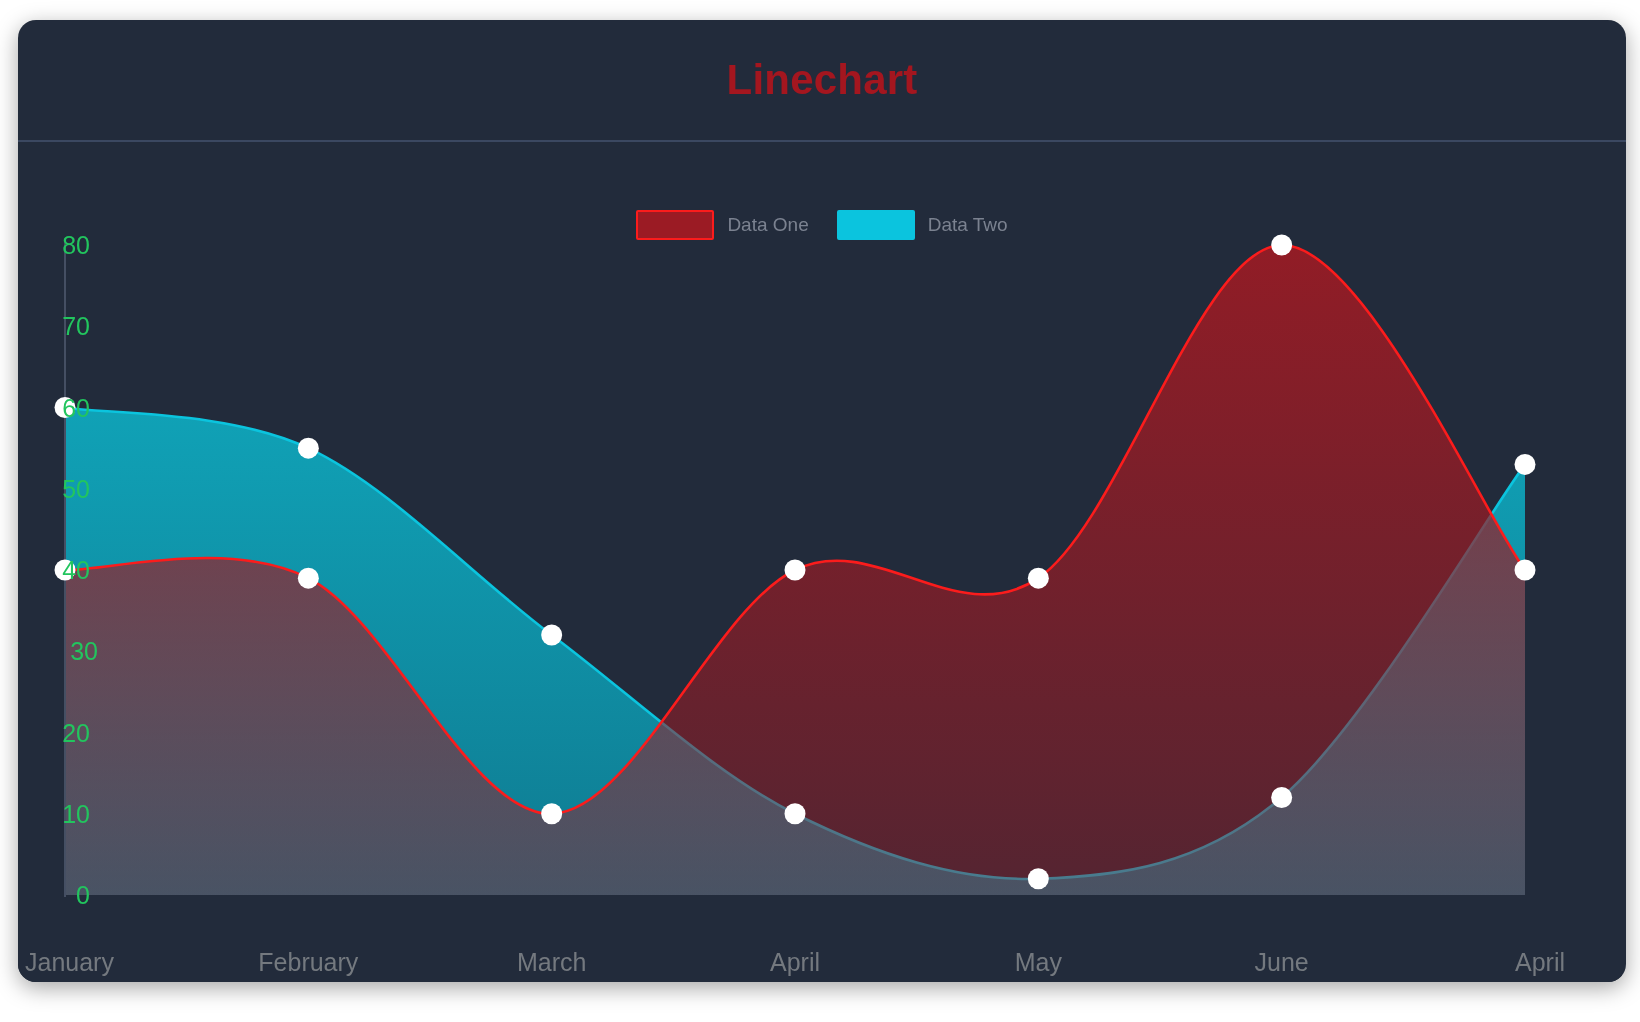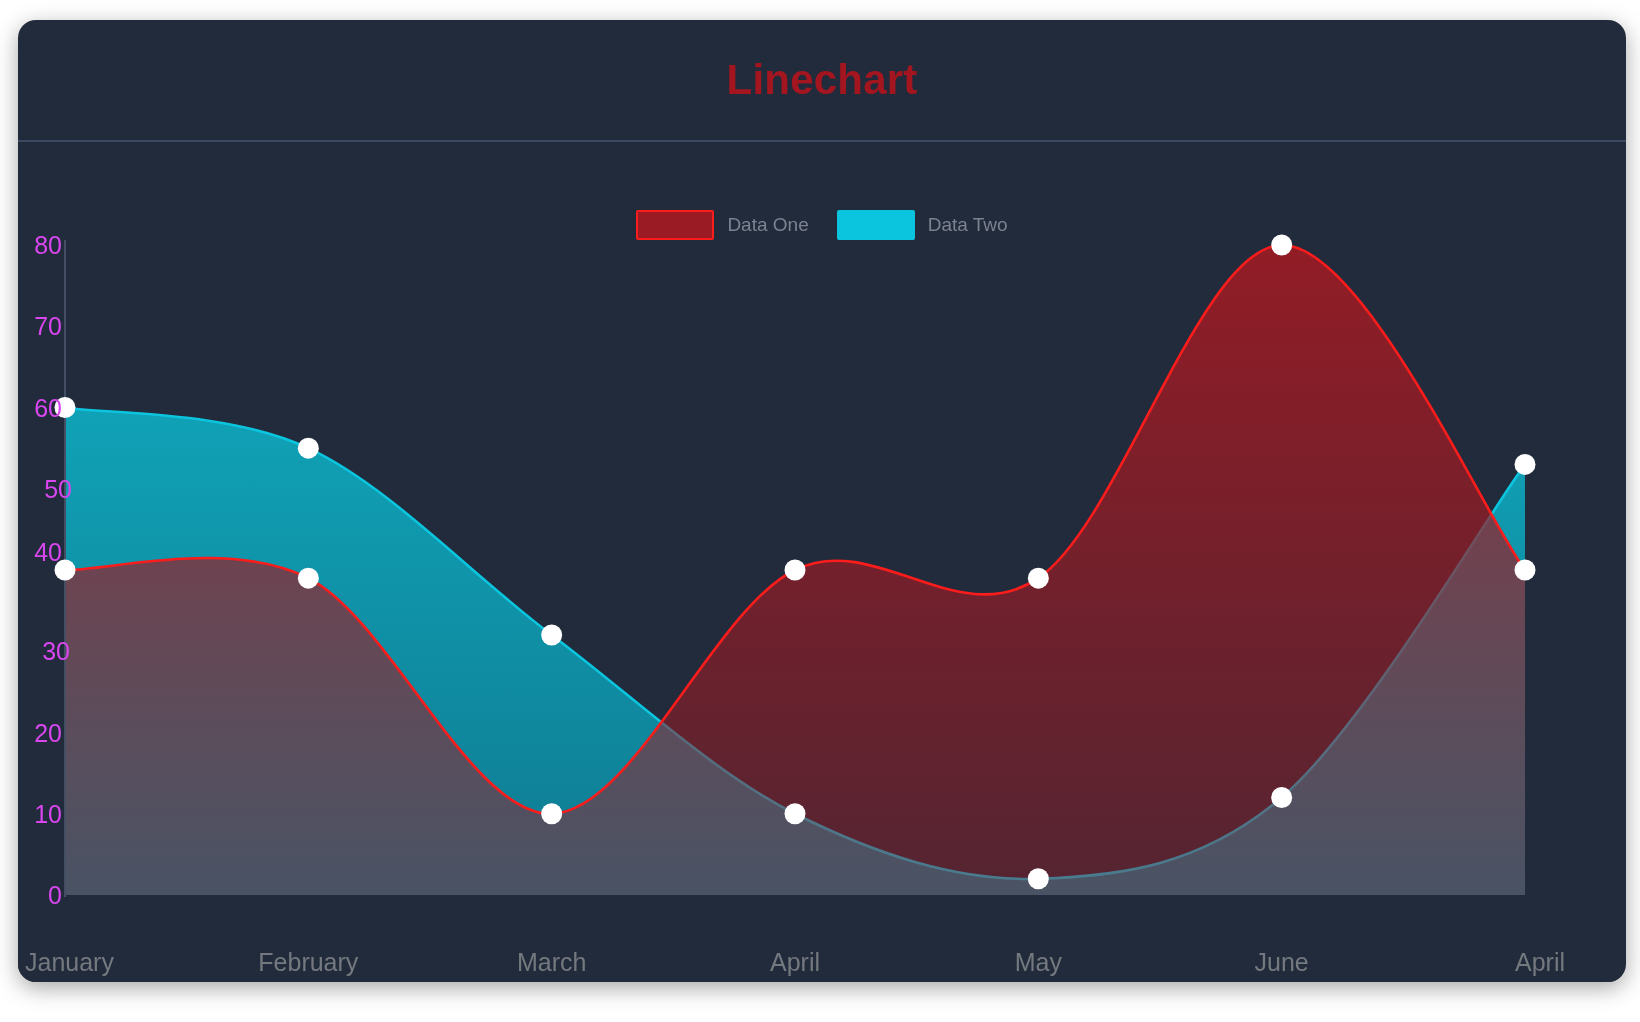--- a/index.html
+++ b/index.html
@@ -45,24 +45,25 @@
     box-sizing:border-box;
   }
   .legend-label{
     font-size:19px;color:#7b8290;
   }
   #plot-wrap{
     position:absolute;left:0;top:0;width:1604px;height:962px;
   }
   .axis-label-y{
     position:absolute;
-    font-size:25px;color:#d946ef;
+    font-size:25px;color:#22c55e;
     text-align:right;
     width:44px;
     transform:translateY(-50%);
+    padding-left:28px;
   }
   .axis-label-x{
     position:absolute;
     font-size:25px;color:#74797f;
     transform:translateX(-50%);
     white-space:nowrap;
     margin-top:35px;
   }
   #x-axis-band{
     position:absolute;left:0;bottom:0;width:100%;height:62px;
@@ -131,22 +132,22 @@
           <circle cx="1020.3333333333334" cy="558.125" r="10.5" fill="#ffffff"></circle>
           <circle cx="1263.6666666666667" cy="225" r="10.5" fill="#ffffff"></circle>
           <circle cx="1507" cy="550" r="10.5" fill="#ffffff"></circle>
         </g>
     </svg>
     <div id="y-labels">
         <div class="axis-label-y" style="left: 0px; top: 875px;">0</div>
         <div class="axis-label-y" style="left: 0px; top: 793.75px;">10</div>
         <div class="axis-label-y" style="left: 0px; top: 712.5px;">20</div>
         <div class="axis-label-y" style="left: 8px; top: 631.25px;">30</div>
-        <div class="axis-label-y" style="left: 0px; top: 532px;">40</div>
-        <div class="axis-label-y" style="left: 0px; top: 468.75px; margin-left: 10px;">50</div>
+        <div class="axis-label-y" style="left: 0px; top: 550px;">40</div>
+        <div class="axis-label-y" style="left: 0px; top: 468.75px;">50</div>
         <div class="axis-label-y" style="left: 0px; top: 387.5px;">60</div>
         <div class="axis-label-y" style="left: 0px; top: 306.25px;">70</div>
         <div class="axis-label-y" style="left: 0px; top: 225px;">80</div>
       </div>
     <div id="x-axis-band"></div>
     <div id="x-labels">
         <div class="axis-label-x" style="transform: none; left: 7px; top: 893px;">January</div>
         <div class="axis-label-x" style="left: 290.333px; top: 893px;">February</div>
         <div class="axis-label-x" style="left: 533.667px; top: 893px;">March</div>
         <div class="axis-label-x" style="left: 777px; top: 893px;">April</div>

